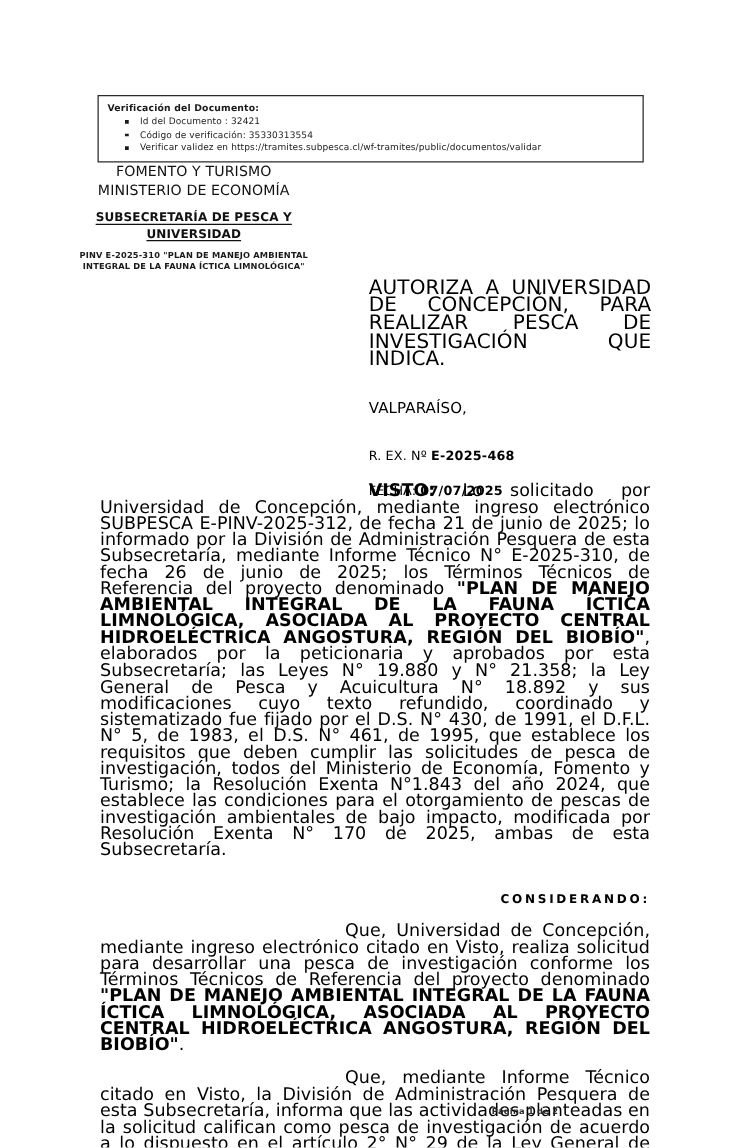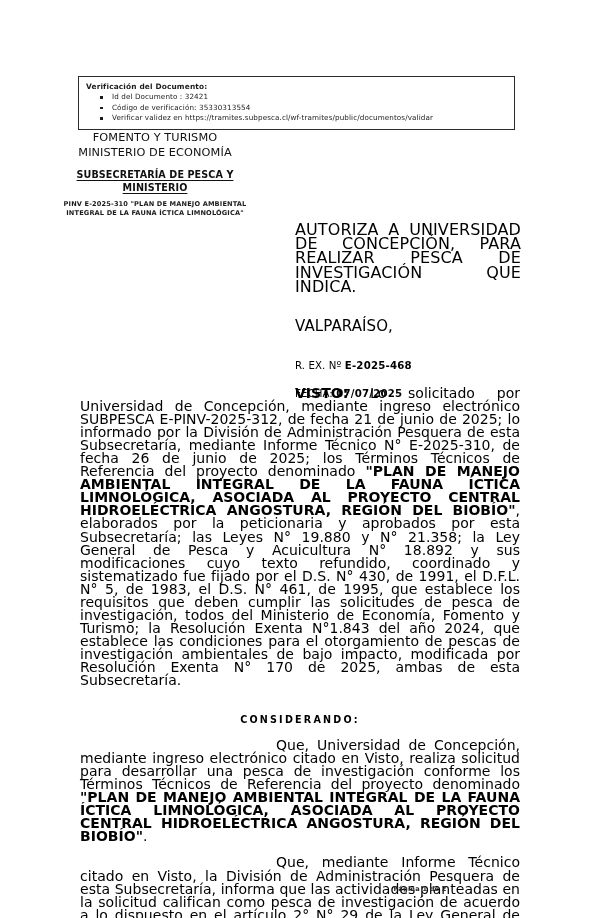--- a/index.html
+++ b/index.html
@@ -112,21 +112,21 @@
   }
   .autoriza {
     font-size: 16px;
     line-height: 14.2px;
     text-align: justify;
     text-align-last: left;
     letter-spacing: 0.1px;
   }
   .valparaiso {
     margin-top: 25px;
-    font-size: 15px;
+    font-size: 12px;
     line-height: 14px;
     letter-spacing: 0.1px;
   }
   .rex {
     margin-top: 26px;
     font-size: 10.2px;
     line-height: 14px;
     letter-spacing: 0.1px;
   }
   .rex b, .fecha b {
@@ -165,21 +165,21 @@
   .lead-indent-q {
     display: inline-block;
     width: 196px;
   }
   .lead-indent-q2 {
     display: inline-block;
     width: 196px;
   }
   .center-head {
     margin: 0;
-    text-align: center;
+    text-align: right;
     font-size: 9.6px;
     font-weight: bold;
     letter-spacing: 2.2px;
     line-height: 13px;
   }
   .spacer-sm { height: 13px; }
   .spacer-md { height: 26px; }
 
   
   .footer {
@@ -221,21 +221,21 @@
         <span>Verificar validez en https://tramites.subpesca.cl/wf-tramites/public/documentos/validar</span>
       </li>
     </ul>
   </div>
 
   <div class="ministry-block">
     <div class="ministry-line">FOMENTO Y TURISMO</div>
     <div class="ministry-line">MINISTERIO DE ECONOMÍA</div>
     <div class="subsec-block">
       <div class="subsec-line">SUBSECRETARÍA DE PESCA Y</div>
-      <div class="subsec-line">MINISTERIO</div>
+      <div class="subsec-line">UNIVERSIDAD</div>
     </div>
     <div class="pinv-block">
       <div class="pinv-line">PINV E-2025-310 "PLAN DE MANEJO AMBIENTAL</div>
       <div class="pinv-line">INTEGRAL DE LA FAUNA ÍCTICA LIMNOLÓGICA"</div>
     </div>
   </div>
 
   <div class="right-col">
     <div class="autoriza">AUTORIZA A UNIVERSIDAD DE CONCEPCIÓN, PARA REALIZAR PESCA DE INVESTIGACIÓN QUE INDICA.</div>
     <div class="valparaiso">VALPARAÍSO,</div>

